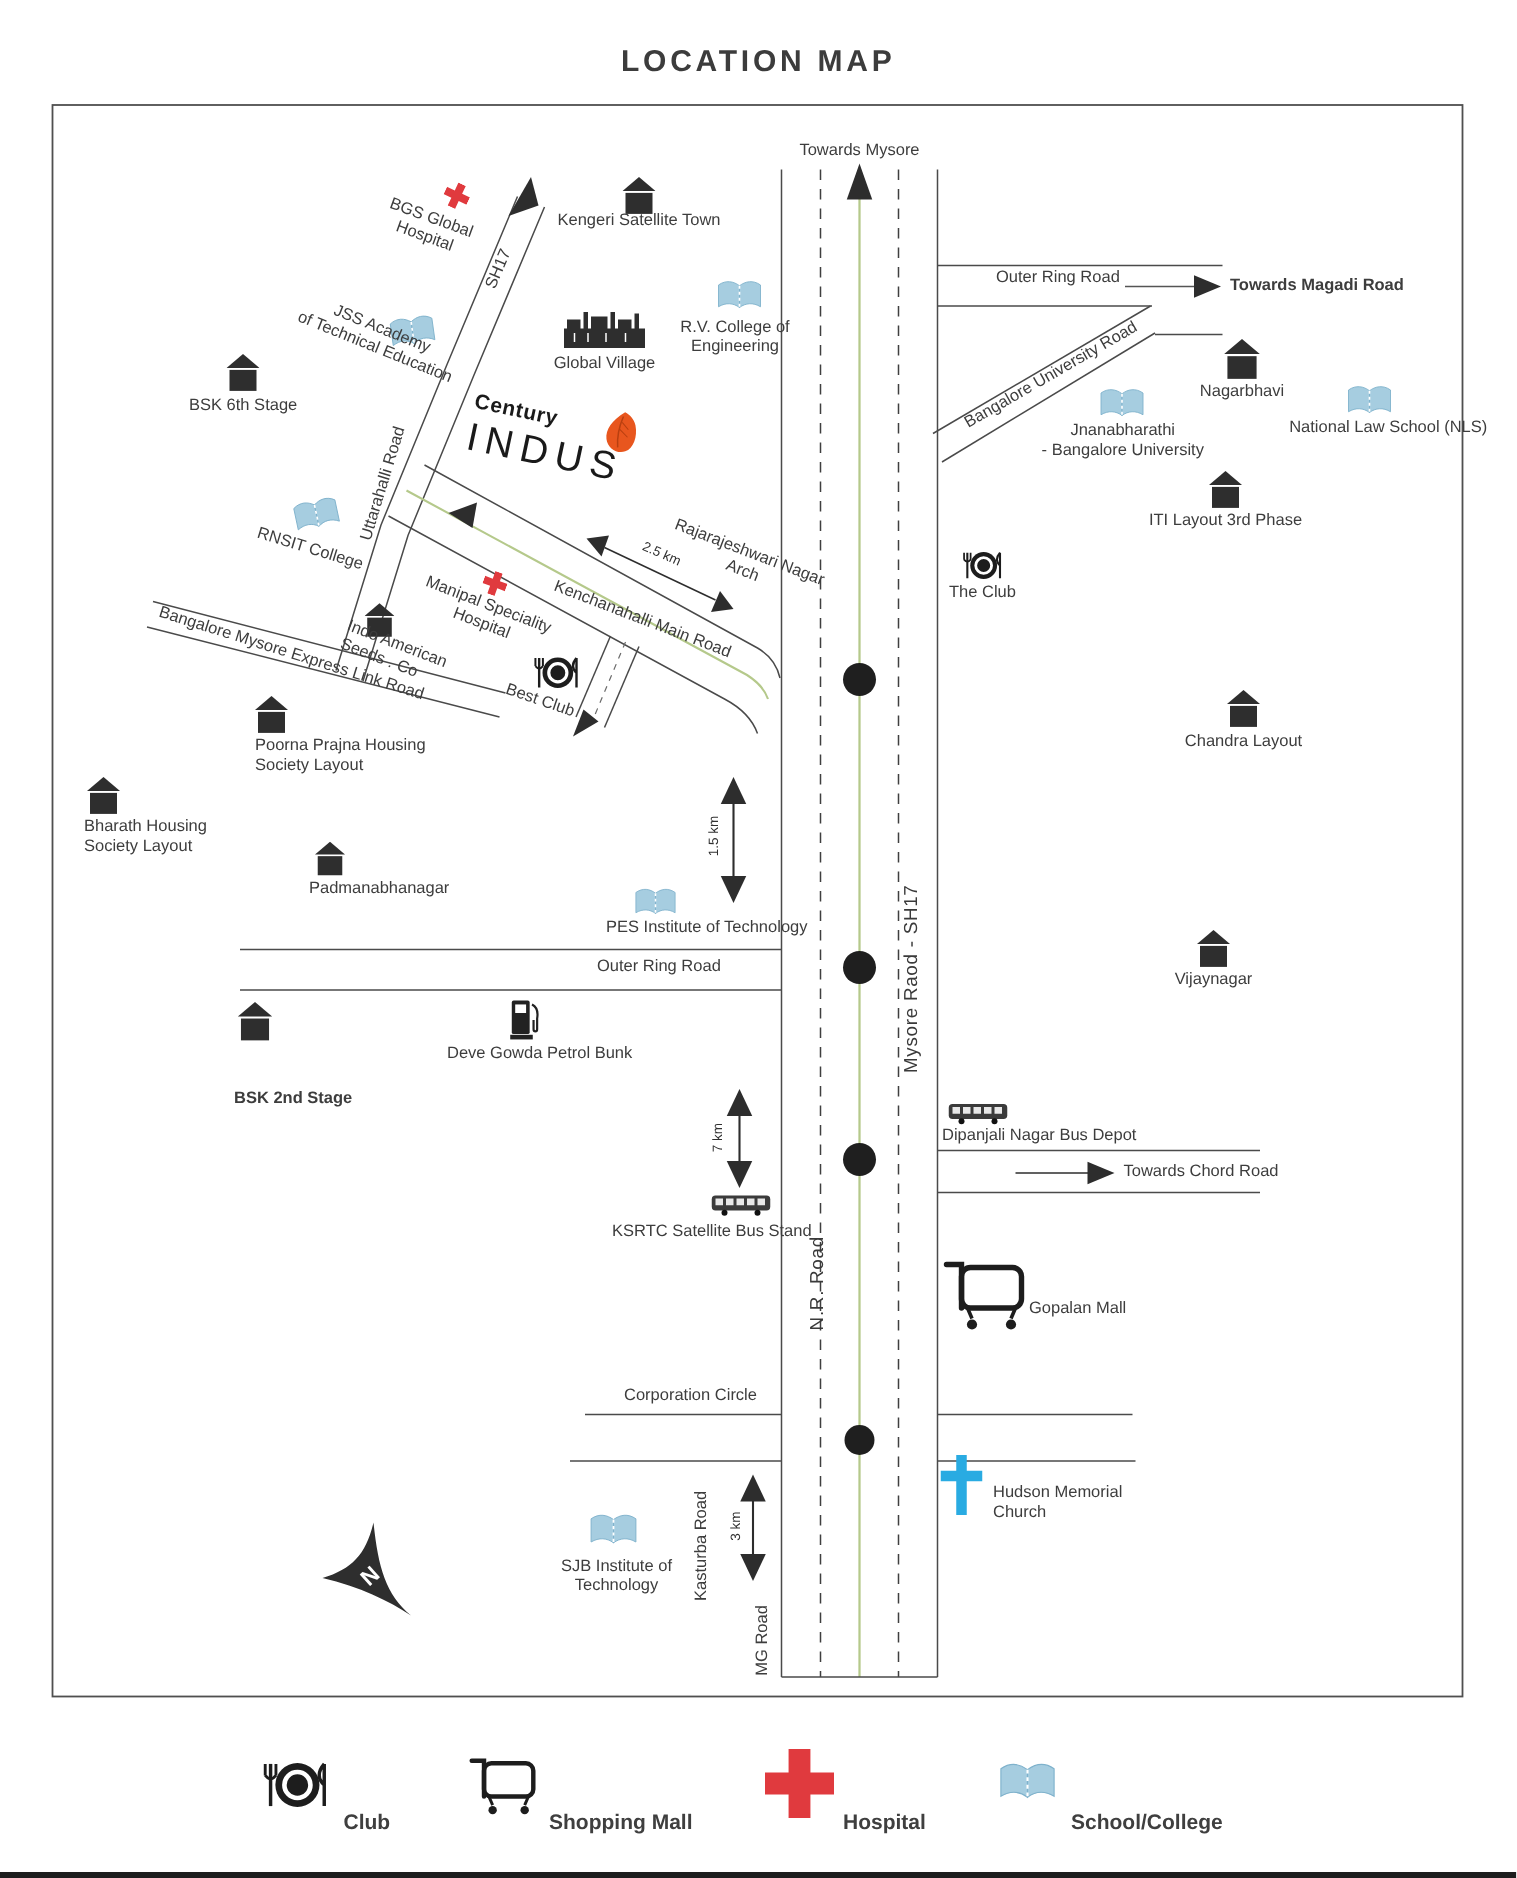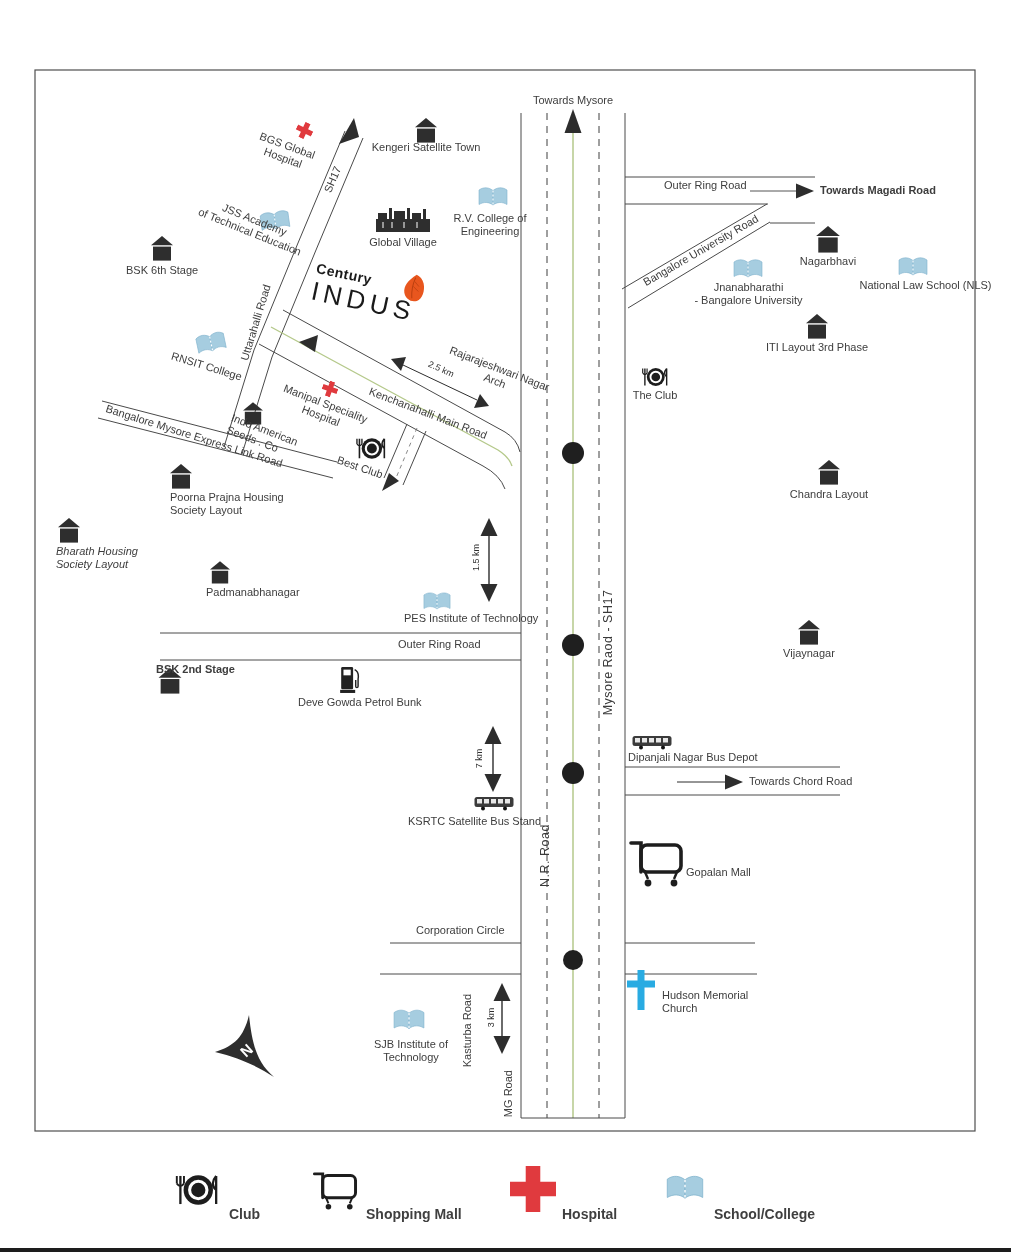--- a/index.html
+++ b/index.html
@@ -93,20 +93,21 @@
     <symbol id="sym-leaf" viewBox="0 0 26 30">
       <path d="M13.5,1 C6,8 3,15 5,21 C7,27 14,29.5 19,26.5 C24,23.5 25,15 22,8 C20,4 17,2 13.5,1 Z" fill="#e8561e"></path>
       <path d="M13,4 C11.5,11 11.5,18 13.5,25" stroke="#b83f10" stroke-width="1" fill="none"></path>
       <path d="M13,8 L18,12 M12.4,13 L18.5,17" stroke="#b83f10" stroke-width="0.7" fill="none"></path>
     </symbol>
   </defs>
 </svg>
 
 <div class="stage">
 
+  <div class="title">LOCATION MAP</div>
 
   <svg class="roads" width="1011" height="1252" viewBox="0 0 1011 1252">
     <rect x="35" y="70" width="940" height="1061" fill="none" stroke="#4f4f4f" stroke-width="1.2"></rect>
 
     <g stroke="#4a4a4a" fill="none">
       <line x1="521" y1="113" x2="521" y2="1118"></line>
       <line x1="547" y1="113" x2="547" y2="1118" stroke="#3f3f3f" stroke-dasharray="7,6"></line>
       <line x1="573" y1="132" x2="573" y2="1118" stroke="#b5c98b" stroke-width="1.5"></line>
       <line x1="599" y1="113" x2="599" y2="1118" stroke="#3f3f3f" stroke-dasharray="7,6"></line>
       <line x1="625" y1="113" x2="625" y2="1118"></line>
@@ -285,36 +286,36 @@
   <div class="lbl" style="left:336px;top:461px;transform:rotate(19deg);">Best Club</div>
 
   <svg class="ic ic-house" style="left:170px;top:464px;" width="22" height="25">
       <use href="#sym-house"></use>
     </svg>
   <div class="lbl wrap" style="left:170px;top:491px;width:150px;">Poorna Prajna Housing Society Layout</div>
 
   <svg class="ic ic-house" style="left:58px;top:518px;" width="22" height="25">
       <use href="#sym-house"></use>
     </svg>
-  <div class="lbl wrap" style="left:56px;top:545px;width:115px;font-style:italic;">Bharath Housing Society Layout</div>
+  <div class="lbl wrap" style="left:56px;top:545px;width:115px;">Bharath Housing Society Layout</div>
 
   <svg class="ic ic-house" style="left:210px;top:561px;" width="20" height="23">
       <use href="#sym-house"></use>
     </svg>
   <div class="lbl" style="left:206px;top:586px;">Padmanabhanagar</div>
 
   <svg class="ic" style="left:423px;top:591px;" width="28" height="21">
       <use href="#sym-school"></use>
     </svg>
   <div class="lbl" style="left:392px;top:612px;padding-left:12px;">PES Institute of Technology</div>
 
   <svg class="ic ic-house" style="left:158px;top:668px;" width="24" height="26">
       <use href="#sym-house"></use>
     </svg>
-  <div class="lbl b" style="left:156px;top:663px;">BSK 2nd Stage</div>
+  <div class="lbl b" style="left:156px;top:726px;">BSK 2nd Stage</div>
 
   <svg class="ic" style="left:340px;top:666px;" width="20" height="28">
       <use href="#sym-pump"></use>
     </svg>
   <div class="lbl" style="left:298px;top:696px;">Deve Gowda Petrol Bunk</div>
 
   <svg class="ic" style="left:474px;top:796px;" width="40" height="15">
       <use href="#sym-bus"></use>
     </svg>
   <div class="lbl" style="left:408px;top:815px;">KSRTC Satellite Bus Stand</div>

